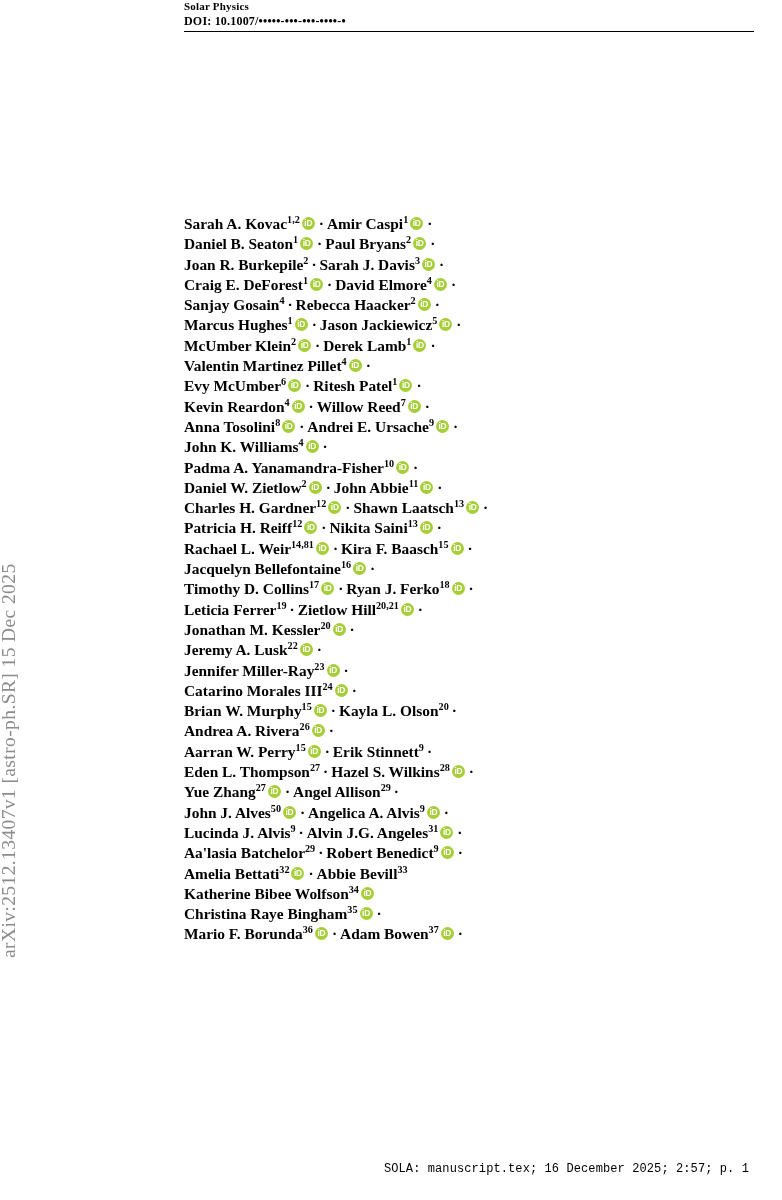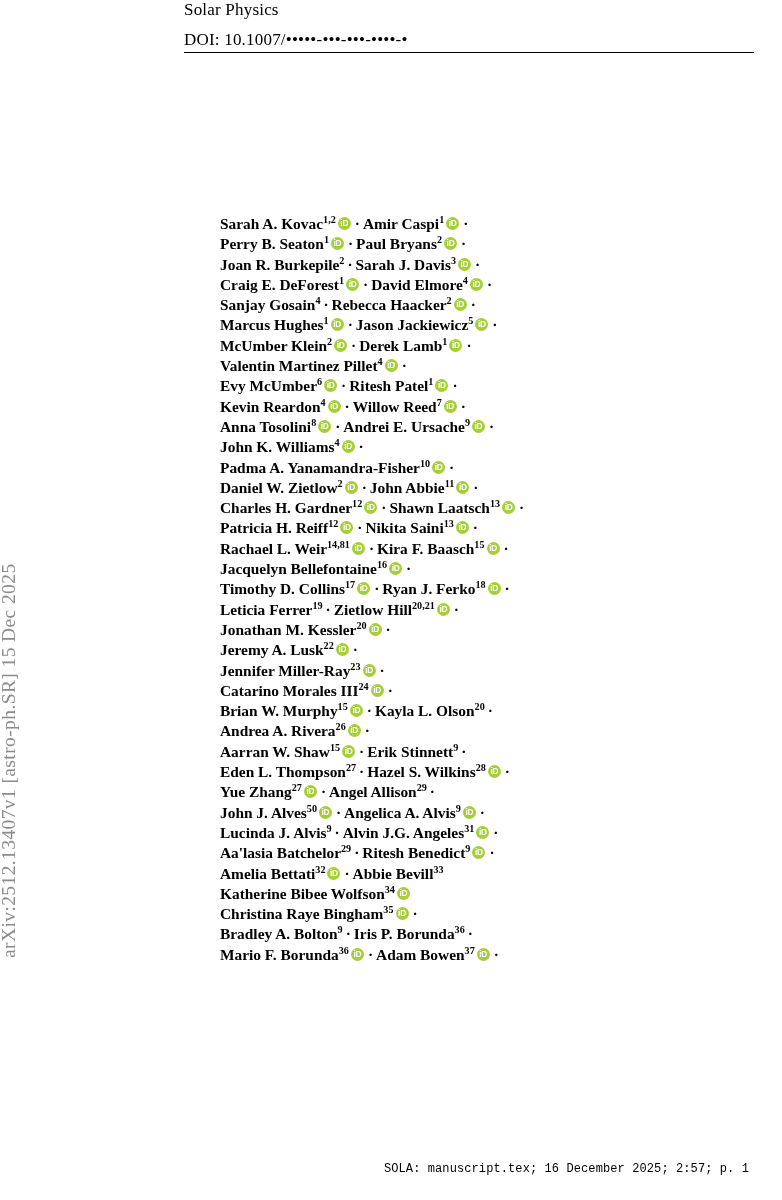--- a/index.html
+++ b/index.html
@@ -33,28 +33,30 @@
   }
 
   
   .journal-head {
     position: absolute;
     left: 184px;
     top: 0px;
     width: 570px;
   }
   .journal-name {
-    font-size: 17px;
+    font-size: 11px;
     font-family: "Liberation Serif", serif;
     letter-spacing: 0.2px;
+    font-weight: bold;
   }
   .journal-doi {
-    font-size: 17px;
-    margin-top: 10px;
+    font-size: 12px;
+    margin-top: 2px;
     letter-spacing: 0.2px;
+    font-weight: bold;
   }
   .journal-rule {
     margin-top: 2px;
     border-top: 1.1px solid #000;
     width: 570px;
   }
 
   
   .title {
     position: absolute;
@@ -73,21 +75,20 @@
     left: 184px;
     top: 214px;
     width: 580px;
     font-size: 15.4px;
     font-weight: bold;
     line-height: 20.3px;
   }
   .author-line {
     white-space: nowrap;
     height: 20.3px;
-    margin-left: 36px;
   }
   .aname { font-weight: bold; }
   sup {
     font-size: 0.66em;
     vertical-align: super;
     line-height: 0;
     font-weight: bold;
   }
   .sep {
     font-weight: bold;
@@ -141,21 +142,21 @@
 
   <div class="journal-head">
     <div class="journal-name">Solar Physics</div>
     <div class="journal-doi">DOI: 10.1007/•••••-•••-•••-••••-•</div>
     <div class="journal-rule"></div>
   </div>
 
 
   <div class="authors" id="authors">
       <div class="author-line"><span class="aname">Sarah A. Kovac</span><sup>1,2</sup><span class="orcid"></span><span class="sep">·</span><span class="aname">Amir Caspi</span><sup>1</sup><span class="orcid"></span><span class="sep">·</span></div>
-      <div class="author-line"><span class="aname">Perry B. Seaton</span><sup>1</sup><span class="orcid"></span><span class="sep">·</span><span class="aname">Paul Bryans</span><sup>2</sup><span class="orcid"></span><span class="sep">·</span></div>
+      <div class="author-line"><span class="aname">Daniel B. Seaton</span><sup>1</sup><span class="orcid"></span><span class="sep">·</span><span class="aname">Paul Bryans</span><sup>2</sup><span class="orcid"></span><span class="sep">·</span></div>
       <div class="author-line"><span class="aname">Joan R. Burkepile</span><sup>2</sup><span class="sep">·</span><span class="aname">Sarah J. Davis</span><sup>3</sup><span class="orcid"></span><span class="sep">·</span></div>
       <div class="author-line"><span class="aname">Craig E. DeForest</span><sup>1</sup><span class="orcid"></span><span class="sep">·</span><span class="aname">David Elmore</span><sup>4</sup><span class="orcid"></span><span class="sep">·</span></div>
       <div class="author-line"><span class="aname">Sanjay Gosain</span><sup>4</sup><span class="sep">·</span><span class="aname">Rebecca Haacker</span><sup>2</sup><span class="orcid"></span><span class="sep">·</span></div>
       <div class="author-line"><span class="aname">Marcus Hughes</span><sup>1</sup><span class="orcid"></span><span class="sep">·</span><span class="aname">Jason Jackiewicz</span><sup>5</sup><span class="orcid"></span><span class="sep">·</span></div>
       <div class="author-line"><span class="aname">McUmber Klein</span><sup>2</sup><span class="orcid"></span><span class="sep">·</span><span class="aname">Derek Lamb</span><sup>1</sup><span class="orcid"></span><span class="sep">·</span></div>
       <div class="author-line"><span class="aname">Valentin Martinez Pillet</span><sup>4</sup><span class="orcid"></span><span class="sep">·</span></div>
       <div class="author-line"><span class="aname">Evy McUmber</span><sup>6</sup><span class="orcid"></span><span class="sep">·</span><span class="aname">Ritesh Patel</span><sup>1</sup><span class="orcid"></span><span class="sep">·</span></div>
       <div class="author-line"><span class="aname">Kevin Reardon</span><sup>4</sup><span class="orcid"></span><span class="sep">·</span><span class="aname">Willow Reed</span><sup>7</sup><span class="orcid"></span><span class="sep">·</span></div>
       <div class="author-line"><span class="aname">Anna Tosolini</span><sup>8</sup><span class="orcid"></span><span class="sep">·</span><span class="aname">Andrei E. Ursache</span><sup>9</sup><span class="orcid"></span><span class="sep">·</span></div>
       <div class="author-line"><span class="aname">John K. Williams</span><sup>4</sup><span class="orcid"></span><span class="sep">·</span></div>
@@ -166,28 +167,27 @@
       <div class="author-line"><span class="aname">Rachael L. Weir</span><sup>14,81</sup><span class="orcid"></span><span class="sep">·</span><span class="aname">Kira F. Baasch</span><sup>15</sup><span class="orcid"></span><span class="sep">·</span></div>
       <div class="author-line"><span class="aname">Jacquelyn Bellefontaine</span><sup>16</sup><span class="orcid"></span><span class="sep">·</span></div>
       <div class="author-line"><span class="aname">Timothy D. Collins</span><sup>17</sup><span class="orcid"></span><span class="sep">·</span><span class="aname">Ryan J. Ferko</span><sup>18</sup><span class="orcid"></span><span class="sep">·</span></div>
       <div class="author-line"><span class="aname">Leticia Ferrer</span><sup>19</sup><span class="sep">·</span><span class="aname">Zietlow Hill</span><sup>20,21</sup><span class="orcid"></span><span class="sep">·</span></div>
       <div class="author-line"><span class="aname">Jonathan M. Kessler</span><sup>20</sup><span class="orcid"></span><span class="sep">·</span></div>
       <div class="author-line"><span class="aname">Jeremy A. Lusk</span><sup>22</sup><span class="orcid"></span><span class="sep">·</span></div>
       <div class="author-line"><span class="aname">Jennifer Miller-Ray</span><sup>23</sup><span class="orcid"></span><span class="sep">·</span></div>
       <div class="author-line"><span class="aname">Catarino Morales III</span><sup>24</sup><span class="orcid"></span><span class="sep">·</span></div>
       <div class="author-line"><span class="aname">Brian W. Murphy</span><sup>15</sup><span class="orcid"></span><span class="sep">·</span><span class="aname">Kayla L. Olson</span><sup>20</sup><span class="sep">·</span></div>
       <div class="author-line"><span class="aname">Andrea A. Rivera</span><sup>26</sup><span class="orcid"></span><span class="sep">·</span></div>
-      <div class="author-line"><span class="aname">Aarran W. Shaw</span><sup>15</sup><span class="orcid"></span><span class="sep">·</span><span class="aname">Erik Stinnett</span><sup>9</sup><span class="sep">·</span></div>
+      <div class="author-line"><span class="aname">Aarran W. Perry</span><sup>15</sup><span class="orcid"></span><span class="sep">·</span><span class="aname">Erik Stinnett</span><sup>9</sup><span class="sep">·</span></div>
       <div class="author-line"><span class="aname">Eden L. Thompson</span><sup>27</sup><span class="sep">·</span><span class="aname">Hazel S. Wilkins</span><sup>28</sup><span class="orcid"></span><span class="sep">·</span></div>
       <div class="author-line"><span class="aname">Yue Zhang</span><sup>27</sup><span class="orcid"></span><span class="sep">·</span><span class="aname">Angel Allison</span><sup>29</sup><span class="sep">·</span></div>
       <div class="author-line"><span class="aname">John J. Alves</span><sup>50</sup><span class="orcid"></span><span class="sep">·</span><span class="aname">Angelica A. Alvis</span><sup>9</sup><span class="orcid"></span><span class="sep">·</span></div>
       <div class="author-line"><span class="aname">Lucinda J. Alvis</span><sup>9</sup><span class="sep">·</span><span class="aname">Alvin J.G. Angeles</span><sup>31</sup><span class="orcid"></span><span class="sep">·</span></div>
-      <div class="author-line"><span class="aname">Aa'lasia Batchelor</span><sup>29</sup><span class="sep">·</span><span class="aname">Ritesh Benedict</span><sup>9</sup><span class="orcid"></span><span class="sep">·</span></div>
+      <div class="author-line"><span class="aname">Aa'lasia Batchelor</span><sup>29</sup><span class="sep">·</span><span class="aname">Robert Benedict</span><sup>9</sup><span class="orcid"></span><span class="sep">·</span></div>
       <div class="author-line"><span class="aname">Amelia Bettati</span><sup>32</sup><span class="orcid"></span><span class="sep">·</span><span class="aname">Abbie Bevill</span><sup>33</sup></div>
       <div class="author-line"><span class="aname">Katherine Bibee Wolfson</span><sup>34</sup><span class="orcid"></span></div>
       <div class="author-line"><span class="aname">Christina Raye Bingham</span><sup>35</sup><span class="orcid"></span><span class="sep">·</span></div>
-      <div class="author-line"><span class="aname">Bradley A. Bolton</span><sup>9</sup><span class="sep">·</span><span class="aname">Iris P. Borunda</span><sup>36</sup><span class="sep">·</span></div>
       <div class="author-line"><span class="aname">Mario F. Borunda</span><sup>36</sup><span class="orcid"></span><span class="sep">·</span><span class="aname">Adam Bowen</span><sup>37</sup><span class="orcid"></span><span class="sep">·</span></div>
     </div>
 
   <div class="footer">SOLA: manuscript.tex; 16 December 2025; 2:57; p. 1</div>
 
 </div>
 
 </body></html>

